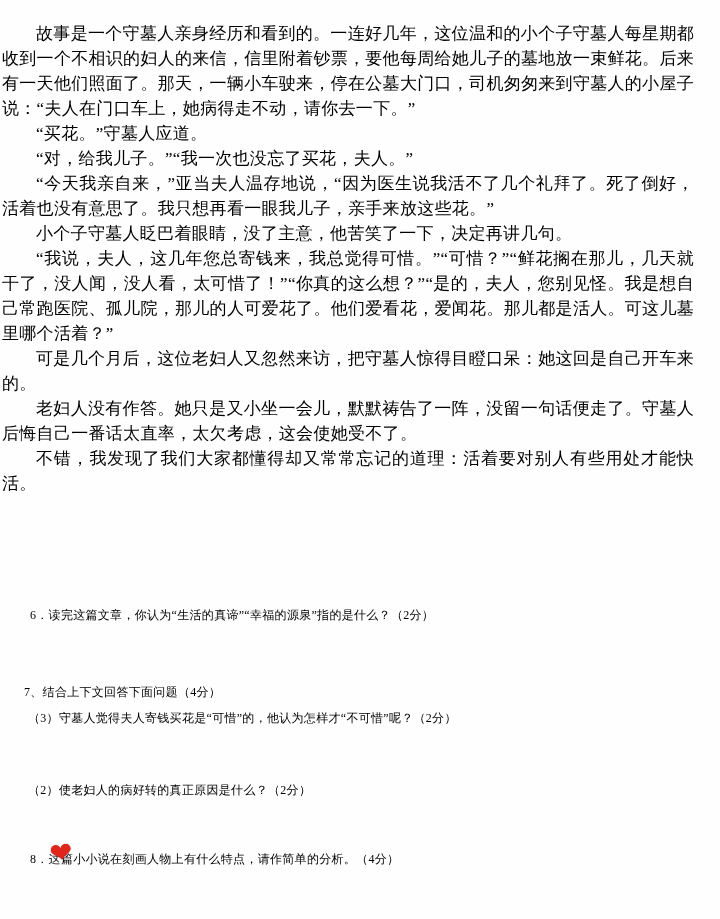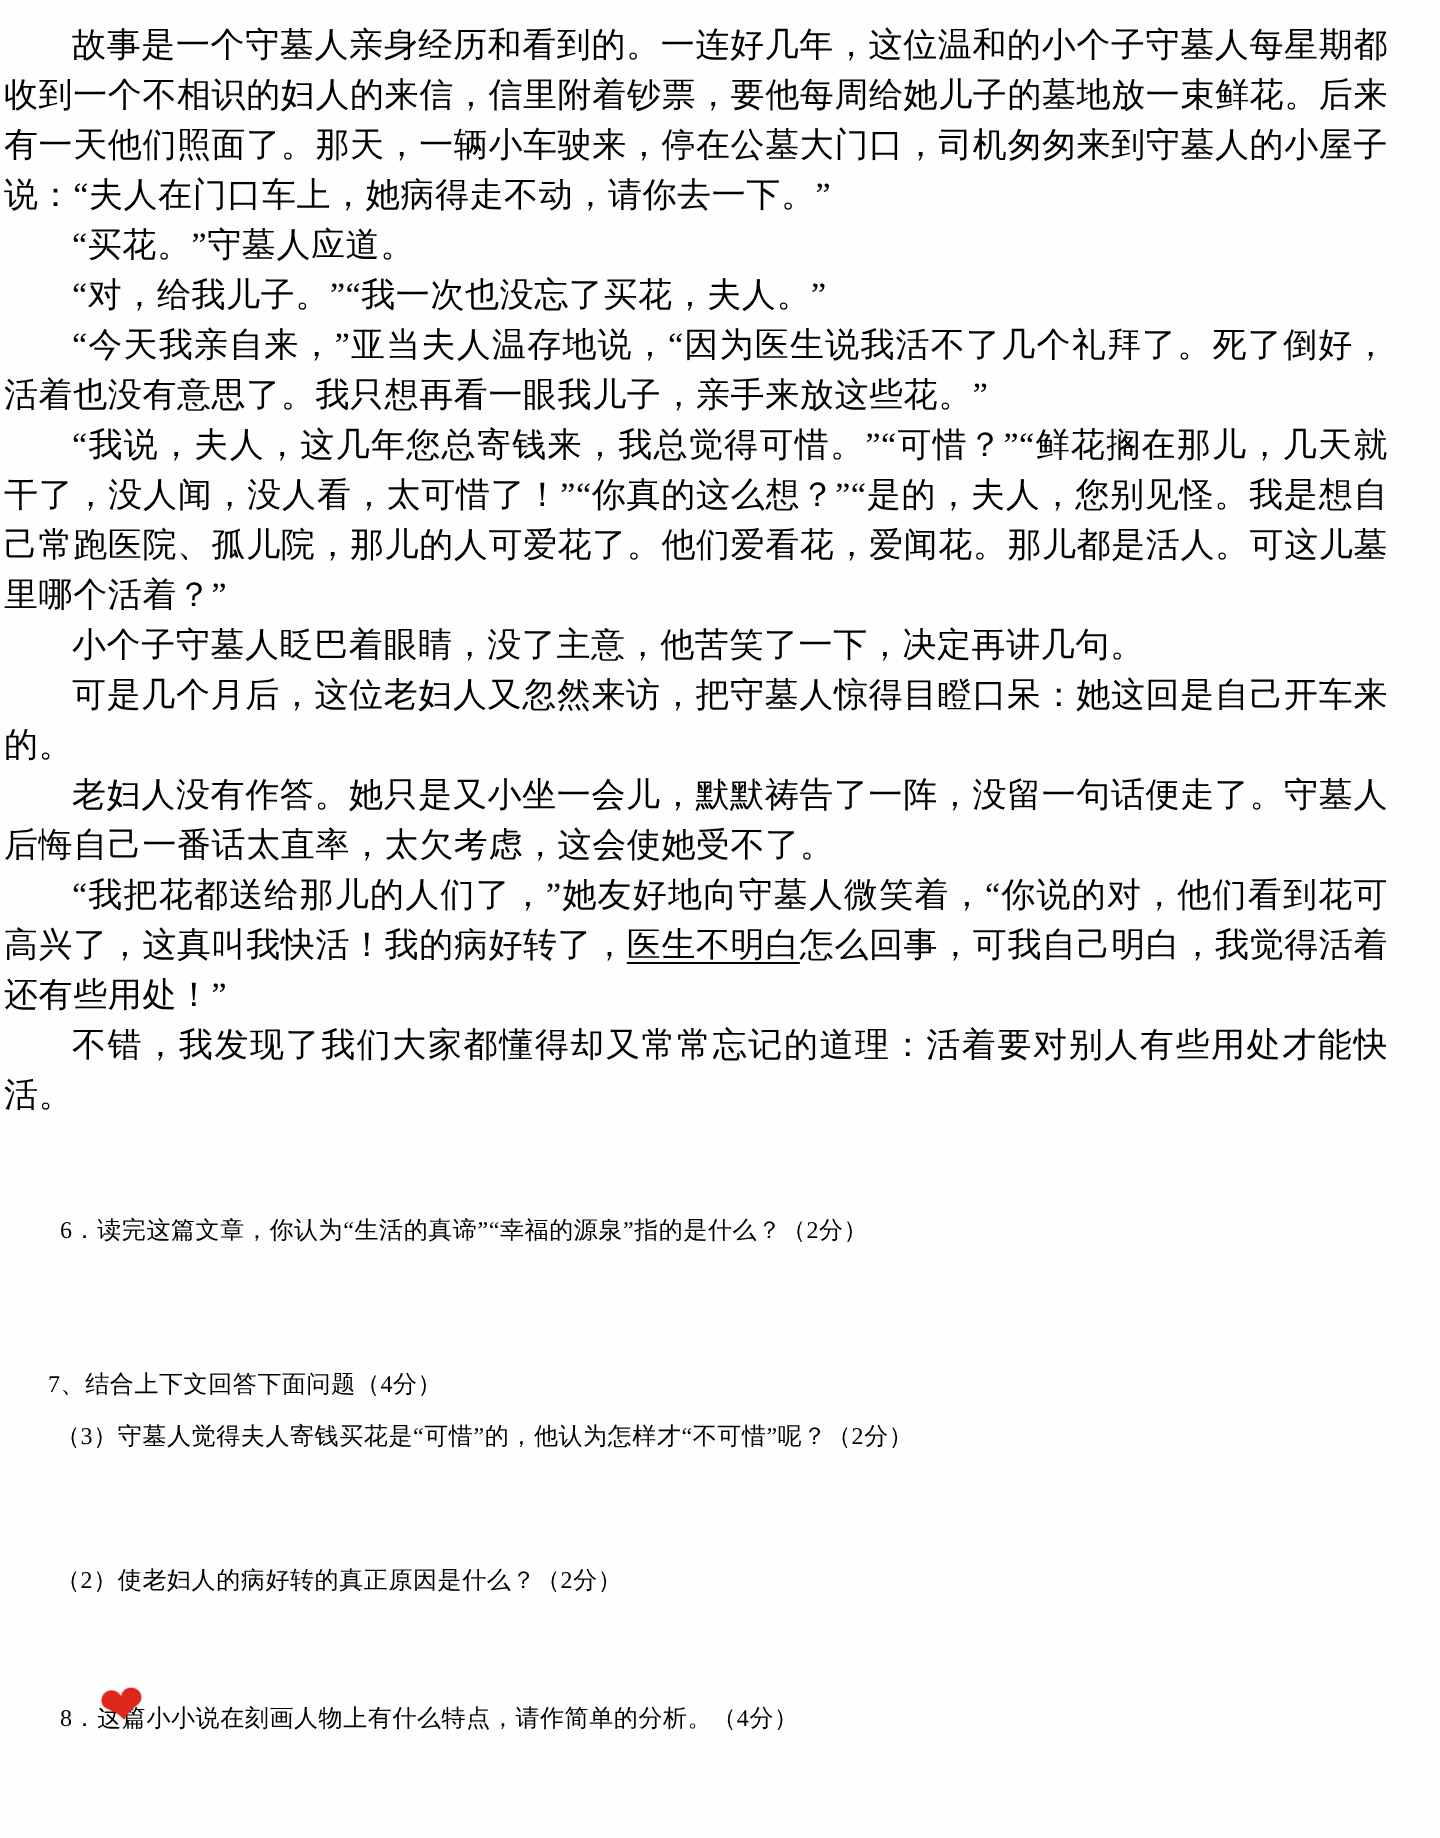--- a/index.html
+++ b/index.html
@@ -7,21 +7,21 @@
     position: relative;
     width: 720px;
     height: 919px;
     background: #fefefe;
     overflow: hidden;
     font-family: "Liberation Serif", "DejaVu Serif", serif;
     color: #000000;
   }
   .story {
     position: absolute;
-    top: 10px;
+    top: 21px;
     left: 2px;
     width: 692px;
     font-size: 17px;
     line-height: 25px;
     letter-spacing: 0.3px;
     text-align: justify;
   }
   .story p {
     margin: 0;
     padding: 0;
@@ -89,25 +89,24 @@
 </head>
 <body>
 
 <div class="page">
 
   <div class="story">
     <p>故事是一个守墓人亲身经历和看到的。一连好几年，这位温和的小个子守墓人每星期都收到一个不相识的妇人的来信，信里附着钞票，要他每周给她儿子的墓地放一束鲜花。后来有一天他们照面了。那天，一辆小车驶来，停在公墓大门口，司机匆匆来到守墓人的小屋子说：“夫人在门口车上，她病得走不动，请你去一下。”</p>
     <p>“买花。”守墓人应道。</p>
     <p>“对，给我儿子。”“我一次也没忘了买花，夫人。”</p>
     <p>“今天我亲自来，”亚当夫人温存地说，“因为医生说我活不了几个礼拜了。死了倒好，活着也没有意思了。我只想再看一眼我儿子，亲手来放这些花。”</p>
+    <p>小个子守墓人眨巴着眼睛，没了主意，他苦笑了一下，决定再讲几句。</p>
     <p>“我说，夫人，这几年您总寄钱来，我总觉得可惜。”“可惜？”“鲜花搁在那儿，几天就干了，没人闻，没人看，太可惜了！”“你真的这么想？”“是的，夫人，您别见怪。我是想自己常跑医院、孤儿院，那儿的人可爱花了。他们爱看花，爱闻花。那儿都是活人。可这儿墓里哪个活着？”</p>
-    <p>小个子守墓人眨巴着眼睛，没了主意，他苦笑了一下，决定再讲几句。</p>
     <p>可是几个月后，这位老妇人又忽然来访，把守墓人惊得目瞪口呆：她这回是自己开车来的。</p>
     <p>老妇人没有作答。她只是又小坐一会儿，默默祷告了一阵，没留一句话便走了。守墓人后悔自己一番话太直率，太欠考虑，这会使她受不了。</p>
-    <p><span>“我把花都送给那儿的人们了，”她友好地向守墓人微笑着，“你说的对，他们看到花可高兴了，这真叫我快活！我的病好转了，</span><span class="u-phrase">医生不明白</span><span>怎么回事，可我自己明白，我觉得活着还有些用处！”</span></p>
     <p>不错，我发现了我们大家都懂得却又常常忘记的道理：活着要对别人有些用处才能快活。</p>
   </div>
 
   <div class="question q6">6．读完这篇文章，你认为“生活的真谛”“幸福的源泉”指的是什么？（2分）</div>
   <div class="question q7">7、结合上下文回答下面问题（4分）</div>
   <div class="question q7-1">（3）守墓人觉得夫人寄钱买花是“可惜”的，他认为怎样才“不可惜”呢？（2分）</div>
   <div class="question q7-2">（2）使老妇人的病好转的真正原因是什么？（2分）</div>
   <div class="question q8">8．这篇小小说在刻画人物上有什么特点，请作简单的分析。（4分）</div>
 
   <div class="heart">❤</div>

